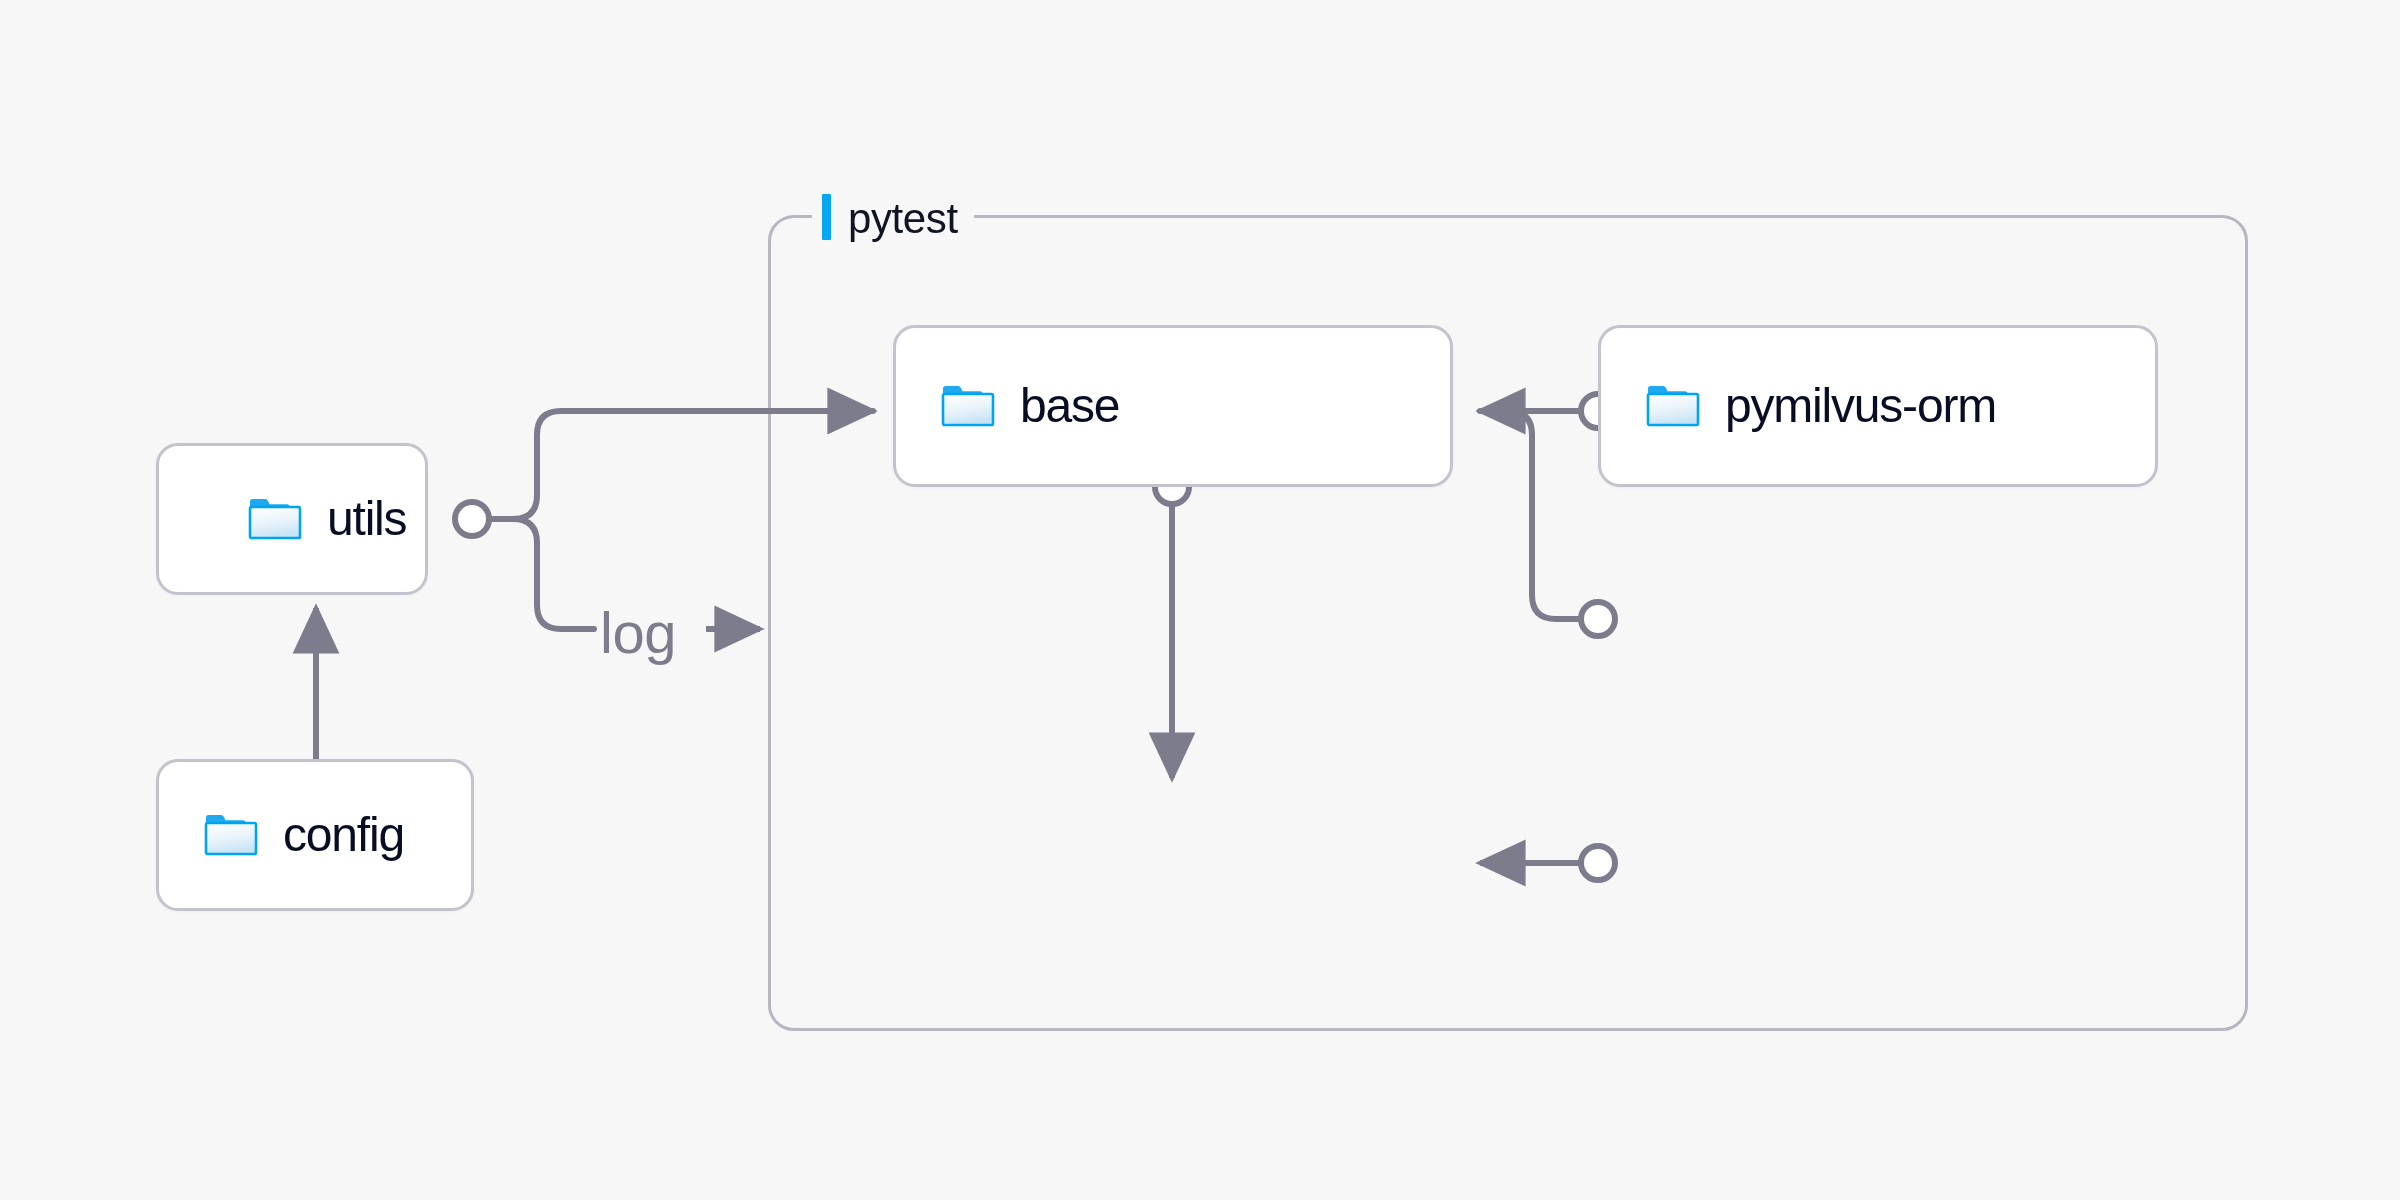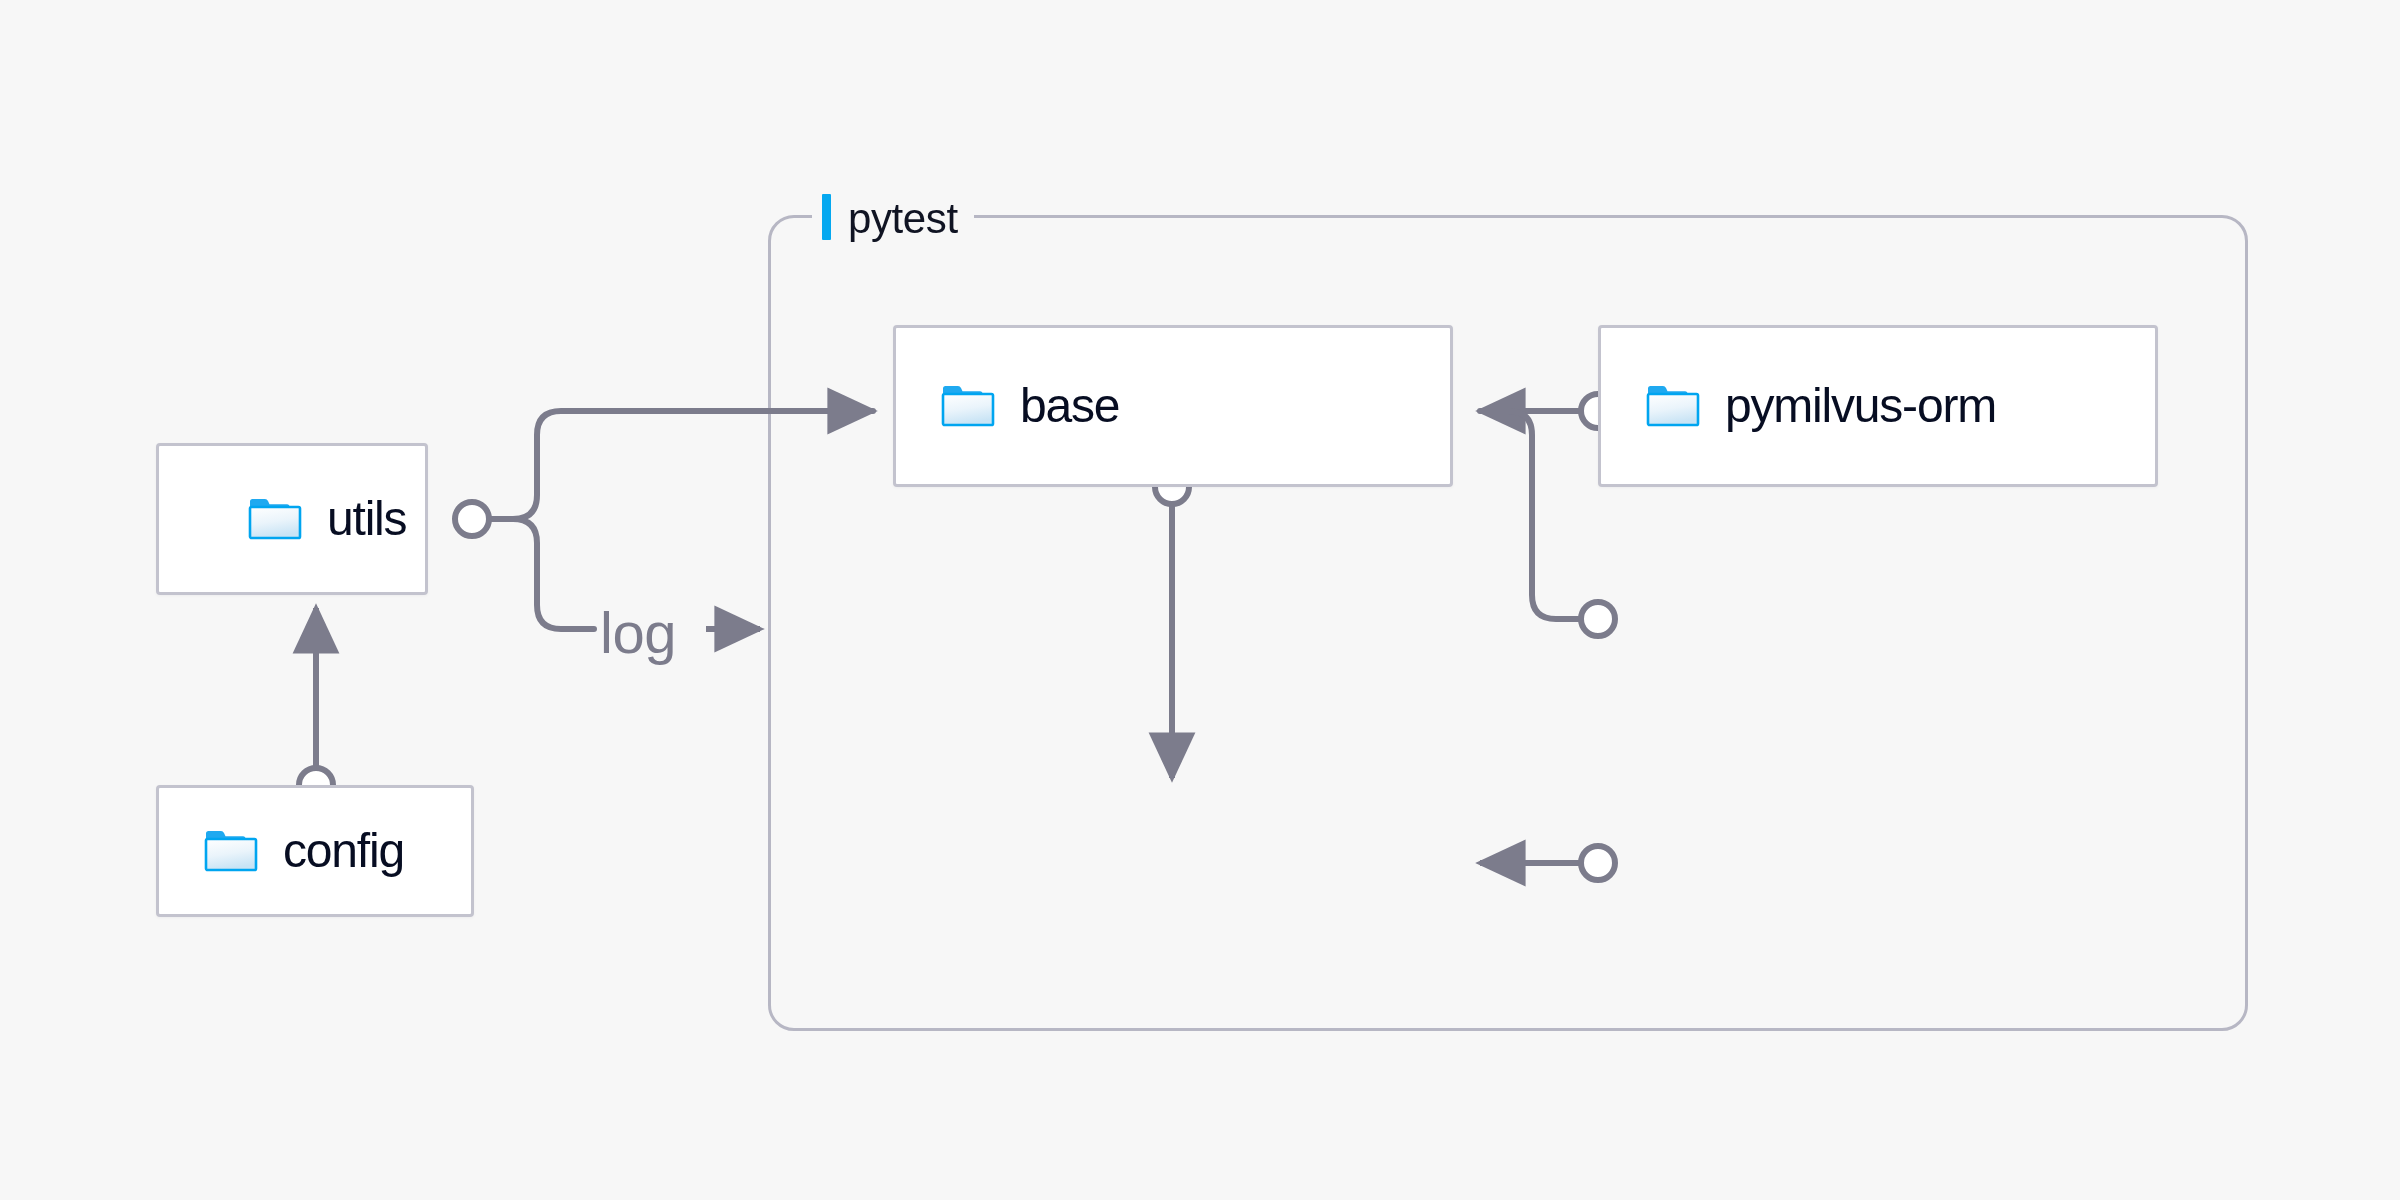--- a/index.html
+++ b/index.html
@@ -49,21 +49,21 @@
     line-height: 1;
     white-space: nowrap;
   }
 
   
   .node {
     position: absolute;
     box-sizing: border-box;
     background: #ffffff;
     border: 3px solid #c3c3ce;
-    border-radius: 4px;
+    border-radius: 22px;
     display: flex;
     align-items: center;
     box-shadow: 0 1px 3px rgba(20,25,45,0.045);
     z-index: 4;
   }
   .node-inner {
     display: flex;
     align-items: center;
     gap: 24px;
     padding-left: 44px;
@@ -167,21 +167,21 @@
   <div class="node" style="left:156px; top:443px; width:272px; height:152px;padding-left:44px;">
     <div class="node-inner">
       <svg class="folder-icon" viewBox="0 0 56 46">
         <path d="M3,9 L3,5.5 Q3,3 5.5,3 L18,3 Q20,3 21,5 L22.5,8.2 L40,8.2 Q42.5,8.2 42.5,10.7 L42.5,14 L3,14 Z" fill="#1fa9f0"></path>
         <rect x="3" y="11" width="50" height="31" rx="1.6" fill="url(#folderGrad)" stroke="#00a5f0" stroke-width="2.6"></rect>
       </svg>
       <span class="node-label">utils</span>
     </div>
   </div>
 
-  <div class="node" style="left:156px; top:785px; width:318px; height:132px;">
+  <div class="node" style="left:156px; top:759px; width:318px; height:152px;">
     <div class="node-inner">
       <svg class="folder-icon" viewBox="0 0 56 46">
         <path d="M3,9 L3,5.5 Q3,3 5.5,3 L18,3 Q20,3 21,5 L22.5,8.2 L40,8.2 Q42.5,8.2 42.5,10.7 L42.5,14 L3,14 Z" fill="#1fa9f0"></path>
         <rect x="3" y="11" width="50" height="31" rx="1.6" fill="url(#folderGrad)" stroke="#00a5f0" stroke-width="2.6"></rect>
       </svg>
       <span class="node-label">config</span>
     </div>
   </div>
 
   <div class="node" style="left:893px; top:325px; width:560px; height:162px;">

